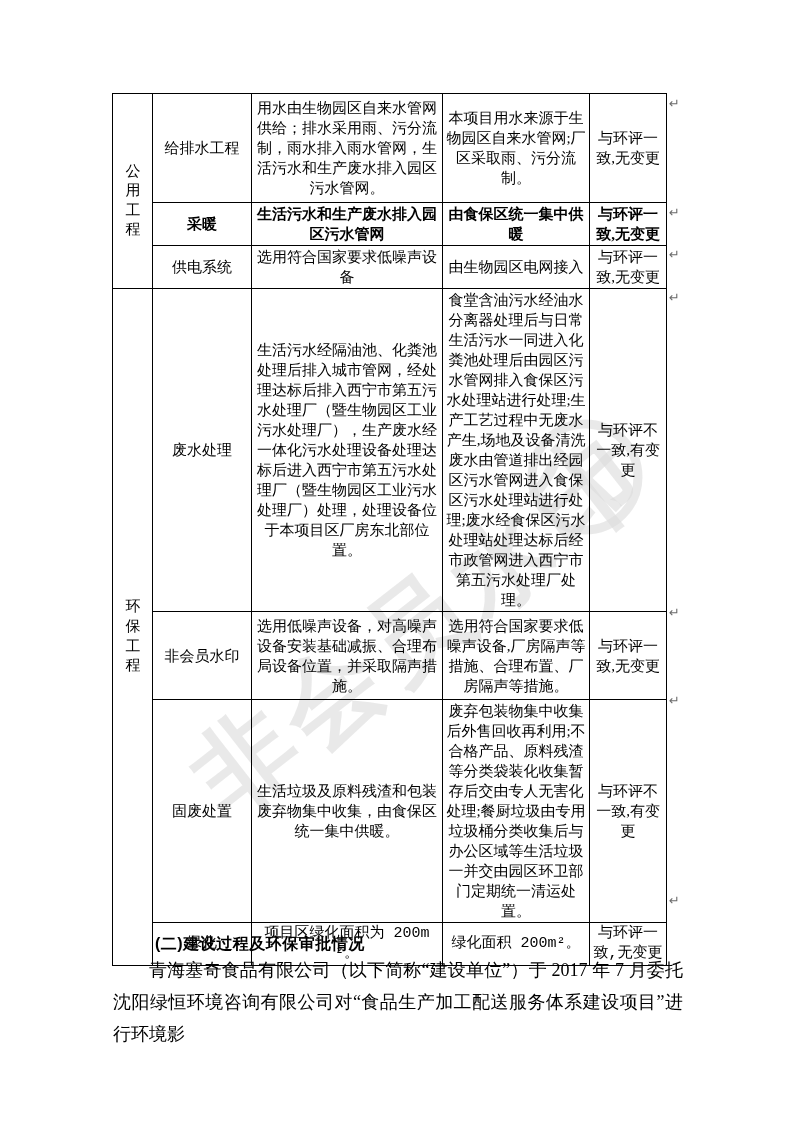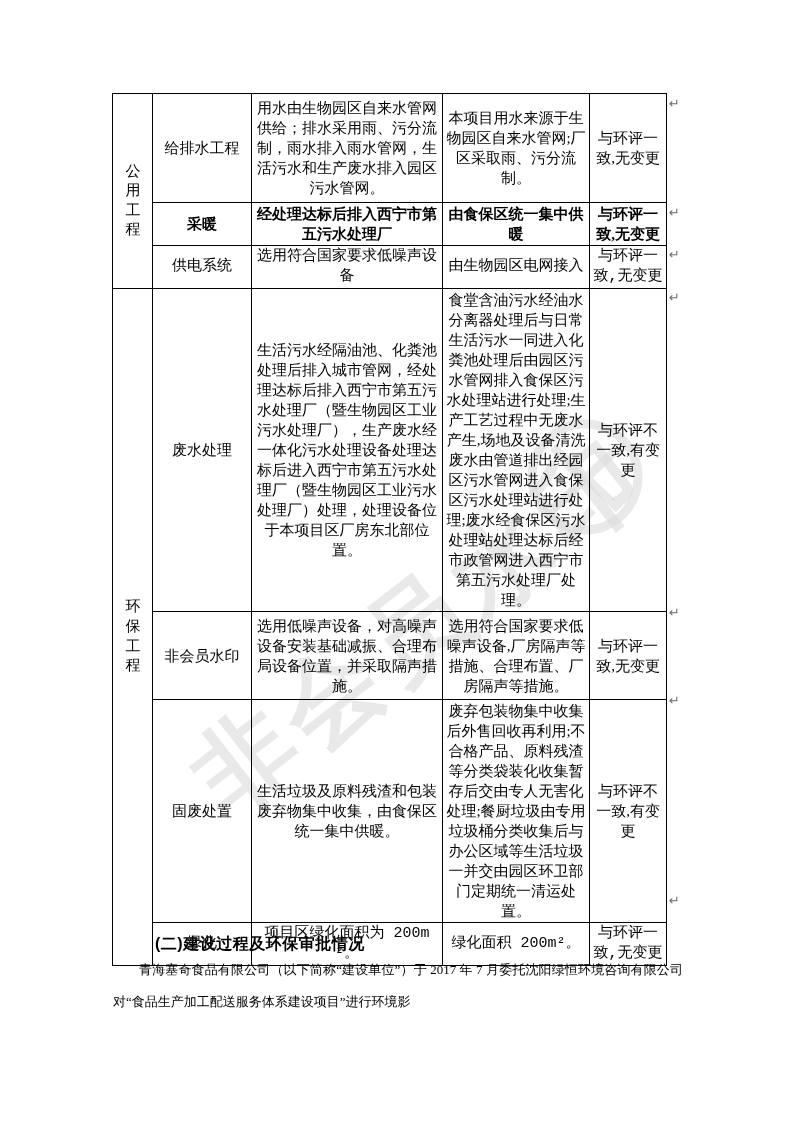--- a/index.html
+++ b/index.html
@@ -62,21 +62,21 @@
     background: transparent;
   }
   .col-group   { width: 40px;  }
   .col-cat     { width: 99px;  }
   .col-design  { width: 191px; }
   .col-actual  { width: 147px; }
   .col-compare { width: 77px;  }
 
   tr.r1 { height: 109px; }
   tr.r2 { height: 42px; font-weight: bold;  }
-  tr.r3 { height: 43px; font-family: Liberation Mono, monospace;  }
+  tr.r3 { height: 43px;  }
   tr.r4 { height: 315px; }
   tr.r5 { height: 88px;  }
   tr.r6 { height: 200px; }
   tr.r7 { height: 43px; font-family: Liberation Mono, monospace;  }
 
   .group-label {
     writing-mode: vertical-rl;
     text-orientation: upright;
     letter-spacing: 20px;
     margin: 0 auto;
@@ -112,21 +112,21 @@
     line-height: 20px;
     letter-spacing: 0.5px;
     white-space: nowrap;
   }
   .body-paragraph {
     position: absolute;
     left: 113px;
     top: 954px;
     width: 570px;
     z-index: 1;
-    font-size: 13px;
+    font-size: 18px;
     line-height: 32px;
     text-align: justify;
     text-indent: 2em;
   }
 </style>
 </head>
 <body>
 
 <div class="page">
 
@@ -150,21 +150,21 @@
       <td rowspan="3">
         <div class="group-label">公用工程</div>
       </td>
       <td>给排水工程</td>
       <td>用水由生物园区自来水管网供给；排水采用雨、污分流制，雨水排入雨水管网，生活污水和生产废水排入园区污水管网。</td>
       <td>本项目用水来源于生物园区自来水管网;厂区采取雨、污分流制。</td>
       <td>与环评一致,无变更</td>
     </tr>
     <tr class="r2">
       <td>采暖</td>
-      <td>经处理达标后排入西宁市第五污水处理厂</td>
+      <td>生活污水和生产废水排入园区污水管网</td>
       <td>由食保区统一集中供暖</td>
       <td>与环评一致,无变更</td>
     </tr>
     <tr class="r3">
       <td>供电系统</td>
       <td>选用符合国家要求低噪声设备</td>
       <td>由生物园区电网接入</td>
       <td>与环评一致,无变更</td>
     </tr>
     <tr class="r4">

